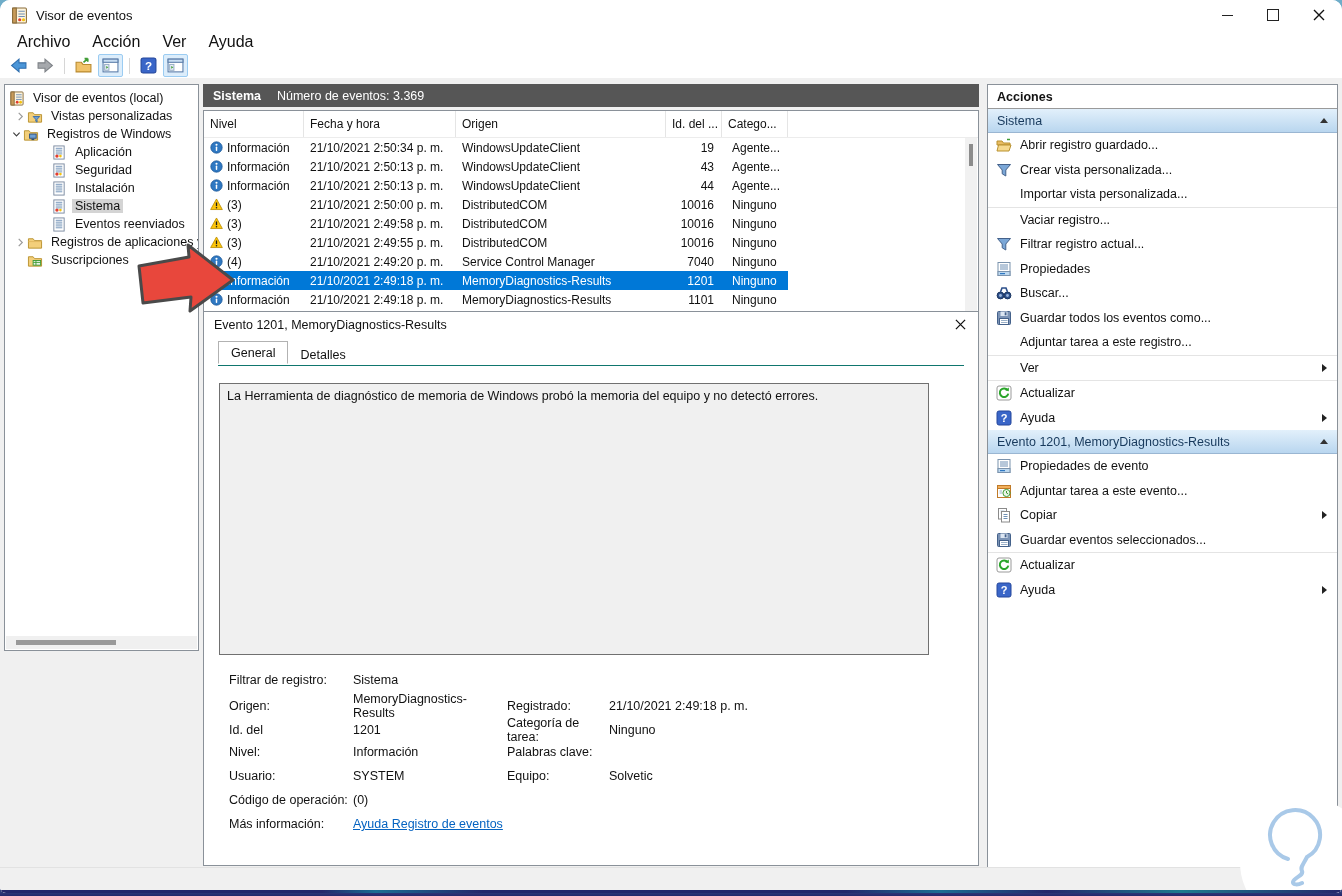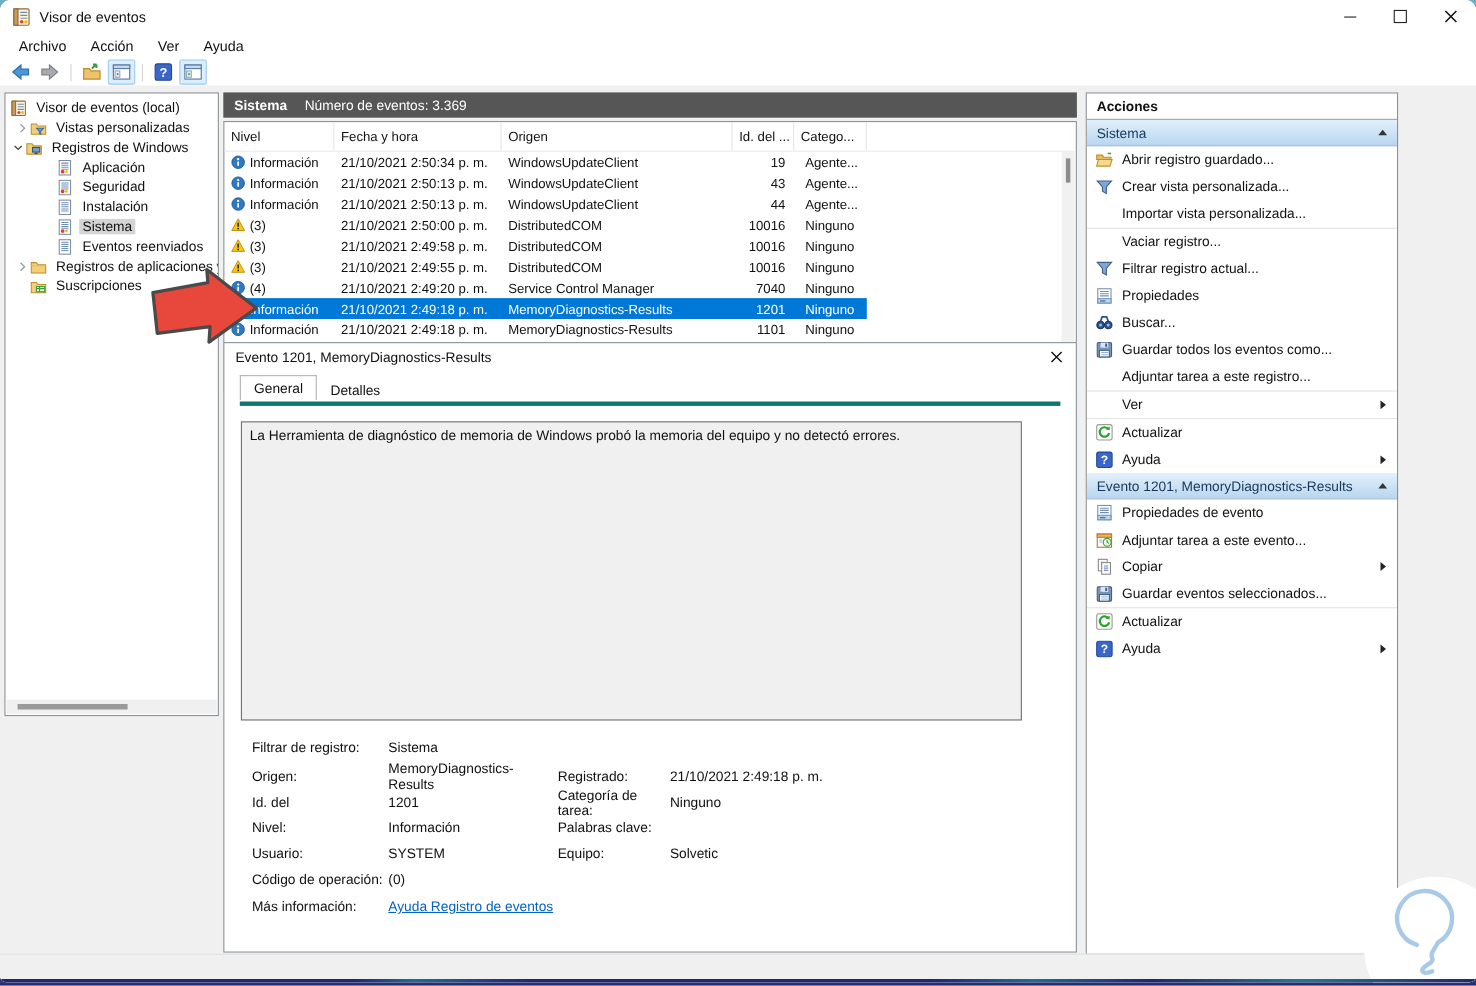--- a/index.html
+++ b/index.html
@@ -17,21 +17,21 @@
   .app-icon{width:17px;height:17px;margin-left:11px;}
   .app-icon svg{width:100%;height:100%;}
   .title-text{font-size:13px;color:#111;margin-left:8px;}
   .win-controls{margin-left:auto;display:flex;height:30px;}
   .wc{width:46px;height:30px;display:flex;align-items:center;justify-content:center;cursor:default;}
   .wc .minus{width:11px;height:1px;background:#222;}
   .wc .sq{width:10px;height:10px;border:1px solid #222;}
   .wc.close svg{width:12px;height:12px;}
   
   .menubar{position:absolute;left:0;top:30px;right:0;height:23px;background:#fff;display:flex;align-items:center;padding-left:6px;}
-  .menu-item{font-size:13px;color:#111;padding:2px 11px;}
+  .menu-item{font-size:16px;color:#111;padding:2px 11px;}
   
   .toolbar{position:absolute;left:0;top:53px;right:0;height:25px;background:#fff;border-bottom:1px solid #e0e0e0;display:flex;align-items:center;padding-left:6px;gap:2px;}
   .tb-btn{width:23px;height:21px;display:flex;align-items:center;justify-content:center;border-radius:2px;border:1px solid transparent;}
   .tb-btn svg{width:17px;height:17px;}
   .tb-btn.active{background:#dcedfb;border:1px solid #9bccf2;}
   .tb-sep{width:1px;height:16px;background:#d6d6d6;margin:0 4px;}
   
   .main-bg{position:absolute;left:0;top:78px;right:0;height:815px;background:#f0f0f0;}
   
   .tree-panel{position:absolute;left:4px;top:84px;width:195px;height:567px;background:#fff;border:1px solid #8a9199;box-sizing:border-box;overflow:hidden;}
@@ -63,30 +63,30 @@
   .c-origen{width:210px;}
   .c-id{width:56px;text-align:right;padding-right:8px;padding-left:0;}
   .c-cat{width:66px;padding-left:10px;}
   .vscroll{position:absolute;right:1px;top:27px;bottom:1px;width:12px;background:#f1f1f1;}
   .vthumb{position:absolute;left:4px;top:6px;width:4px;height:22px;background:#8c8c8c;}
   
   .detail-panel{position:absolute;left:203px;top:311px;width:776px;height:555px;background:#fff;border:1px solid #8a9199;box-sizing:border-box;}
   .dp-header{height:25px;display:flex;align-items:center;padding:0 10px;font-size:12.5px;color:#111;}
   .dp-close{margin-left:auto;width:16px;height:16px;display:flex;align-items:center;justify-content:center;}
   .dp-close svg{width:11px;height:11px;}
-  .dp-tabs{position:absolute;left:14px;top:29px;right:14px;height:24px;border-bottom:4px solid #0f766e;}
+  .dp-tabs{position:absolute;left:14px;top:29px;right:14px;height:24px;border-bottom:1px solid #0f766e;}
   .dp-tab{display:inline-block;font-size:12.5px;padding:4px 12px 3px 12px;position:relative;color:#111;}
   .dp-tab.active{background:#fff;border:1px solid #b2b2b2;border-bottom:1px solid #fff;margin-bottom:-1px;}
   .dp-tab.inactive{top:2px;}
   .dp-message{position:absolute;left:15px;top:71px;width:710px;height:272px;background:#f0f0f0;border:1px solid #707070;font-size:12.5px;color:#111;padding:5px 7px;box-sizing:border-box;}
   .dp-fields{position:absolute;left:15px;top:356px;right:15px;}
   .f-row{display:grid;grid-template-columns:124px 154px 102px auto;align-items:center;height:24px;font-size:12.5px;color:#111;padding-left:10px;}
   .f-link{color:#0563c1;text-decoration:underline;}
   
-  .actions-panel{position:absolute;left:987px;top:84px;width:284px;height:784px;background:#fff;border:1px solid #8a9199;box-sizing:border-box;overflow:hidden;}
+  .actions-panel{position:absolute;left:987px;top:84px;width:351px;height:784px;background:#fff;border:1px solid #8a9199;box-sizing:border-box;overflow:hidden;}
   .actions-title{height:23px;display:flex;align-items:center;padding:0 9px;font-size:12.5px;font-weight:bold;color:#111;border-bottom:1px solid #9a9a9a;}
   .section-header{height:23px;background:linear-gradient(#e2f0fb,#b9d6ef);border-bottom:1px solid #9ab6d2;display:flex;align-items:center;padding:0 9px;font-size:12.5px;color:#17395c;}
   .collapse-arrow{margin-left:auto;width:0;height:0;border-left:4px solid transparent;border-right:4px solid transparent;border-bottom:5px solid #333;}
   .act-item{height:24.5px;display:flex;align-items:center;padding-left:8px;font-size:12.5px;color:#111;}
   .act-icon{width:16px;height:16px;margin-right:8px;flex:none;}
   .act-icon svg{width:16px;height:16px;}
   .act-arrow{margin-left:auto;margin-right:10px;width:0;height:0;border-left:5px solid #222;border-top:4px solid transparent;border-bottom:4px solid transparent;}
   .act-sep{height:1px;background:#e4e4e4;}
   
   .statusbar{position:absolute;left:0;right:0;bottom:3px;height:22px;background:#f0f0f0;border-top:1px solid #e2e2e2;}

